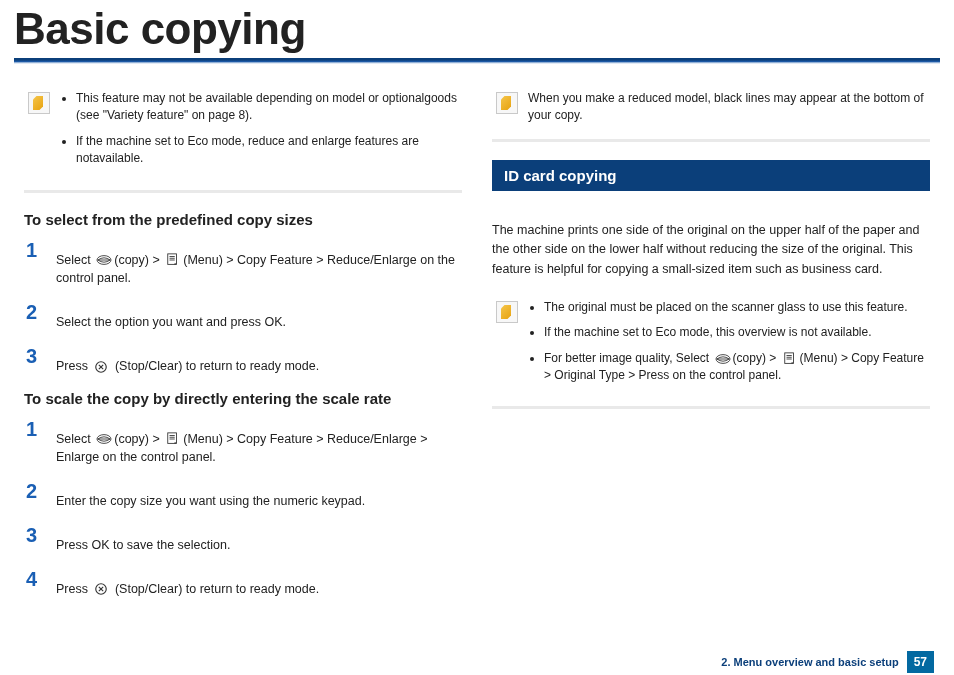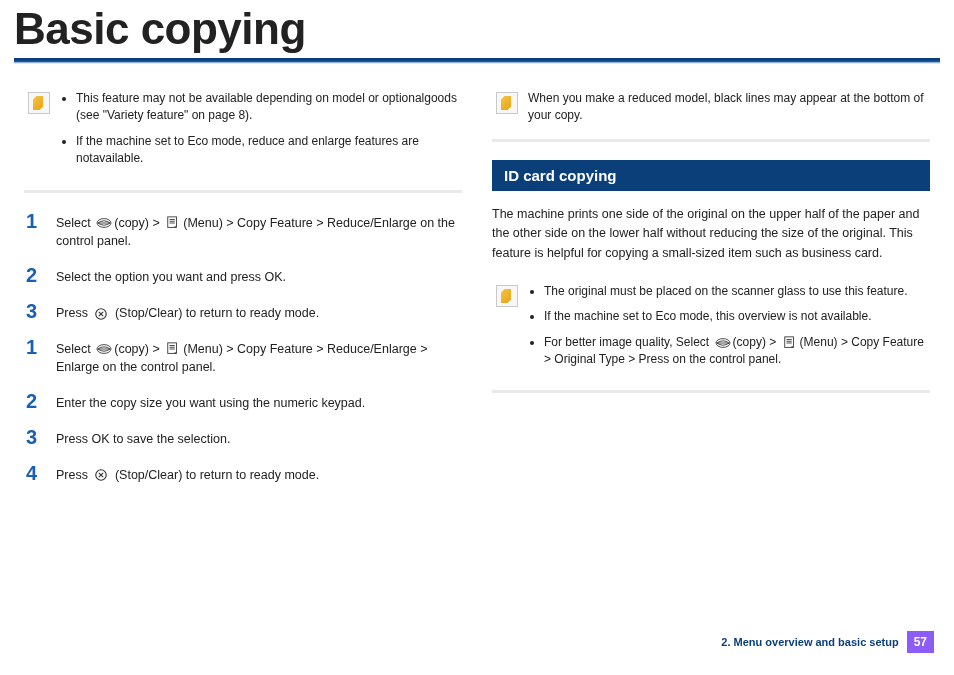--- a/index.html
+++ b/index.html
@@ -63,43 +63,43 @@
     counter-increment: step;
     display: flex; gap: 12px;
     font-size: 12.5px; line-height: 1.5;
     margin-bottom: 14px;
   }
   ol.steps > li::before{
     content: counter(step);
     color: #1a5fb4; font-weight: 800; font-size: 20px;
     min-width: 18px; line-height: 1;
   }
-  .step-body { padding-top: 3px; }
+  .step-body { padding-top: 3px; margin-top: 8px; }
   .ic {
     display:inline-block; vertical-align:middle;
     width:18px; height:14px; margin:0 1px;
   }
   .ic svg{width:100%;height:100%;}
   b { font-weight:400; }
   .section-bar{
     background:#0b3f7a; color:#fff;
     font-weight:700; font-size:15px;
-    padding:7px 12px; margin-bottom:14px;
+    padding:7px 12px; margin-bottom:30px;
   }
   .para{
     font-size:12.5px; line-height:1.55; margin-bottom:12px;
   }
   .footer{
-    position:absolute; bottom:22px; right:20px;
+    position:absolute; bottom:2px; right:20px;
     display:flex; align-items:center; gap:8px;
     font-size:11px;
   }
   .footer .chap{color:#0b3f7a; font-weight:700;}
   .footer .pg{
-    background:#8b5cf6; color:#fff; font-weight:700;
+    background:#0369a1; color:#fff; font-weight:700;
     padding:4px 7px; font-size:12px;
   }
 </style>
 </head>
 <body>
 
 <h1 class="page-title">Basic copying</h1>
 <div class="title-rule"></div>
 
 <div class="columns">
@@ -107,20 +107,21 @@
   <div class="col">
 
     <div class="note-box">
       <div class="note-icon"></div>
       <ul class="note-list">
         <li>This feature may not be available depending on model or optionalgoods (see "Variety feature" on page 8).</li>
         <li>If the machine set to Eco mode, reduce and enlarge features are notavailable.</li>
       </ul>
     </div>
 
+    <div class="sub-h">To select from the predefined copy sizes</div>
     <ol class="steps">
       <li>
           <div class="step-body">
         <span>Select </span><span class="ic"><svg viewBox="0 0 20 16">
                 <ellipse cx="10" cy="8" rx="8" ry="5" fill="none" stroke="#333" stroke-width="1"></ellipse>
                 <path d="M3 8 Q10 3 17 8" fill="none" stroke="#333"></path>
                 <path d="M3 8 Q10 13 17 8" fill="none" stroke="#333"></path>
                 <line x1="3" y1="8" x2="17" y2="8" stroke="#333"></line>
               </svg></span><span>(copy) &gt; </span><span class="ic"><svg viewBox="0 0 18 16">
                 <rect x="3" y="1" width="10" height="12" fill="none" stroke="#333"></rect>
@@ -140,20 +141,21 @@
           <div class="step-body">
         <span>Press </span><span class="ic"><svg viewBox="0 0 16 16">
                 <circle cx="8" cy="8" r="6" fill="none" stroke="#333" stroke-width="1.3"></circle>
                 <line x1="5.5" y1="5.5" x2="10.5" y2="10.5" stroke="#333" stroke-width="1.3"></line>
                 <line x1="10.5" y1="5.5" x2="5.5" y2="10.5" stroke="#333" stroke-width="1.3"></line>
               </svg></span><span> (</span><b>Stop/Clear</b><span>) to return to ready mode.</span>
       </div>
         </li>
     </ol>
 
+    <div class="sub-h">To scale the copy by directly entering the scale rate</div>
     <ol class="steps">
       <li>
           <div class="step-body">
         <span>Select </span><span class="ic"><svg viewBox="0 0 20 16">
                 <ellipse cx="10" cy="8" rx="8" ry="5" fill="none" stroke="#333" stroke-width="1"></ellipse>
                 <path d="M3 8 Q10 3 17 8" fill="none" stroke="#333"></path>
                 <path d="M3 8 Q10 13 17 8" fill="none" stroke="#333"></path>
                 <line x1="3" y1="8" x2="17" y2="8" stroke="#333"></line>
               </svg></span><span>(copy) &gt; </span><span class="ic"><svg viewBox="0 0 18 16">
                 <rect x="3" y="1" width="10" height="12" fill="none" stroke="#333"></rect>

